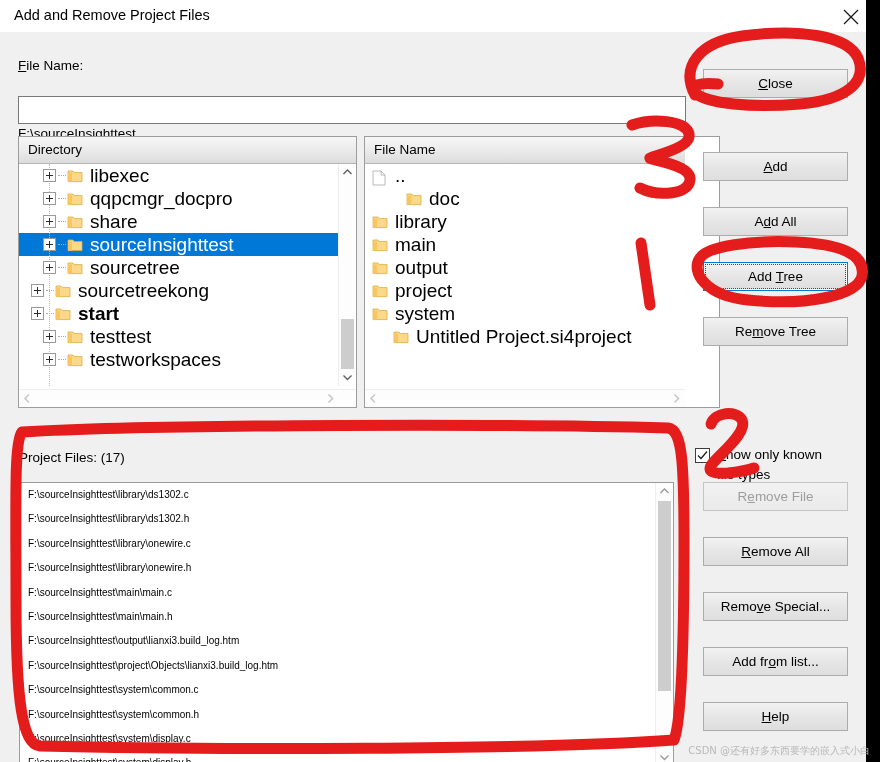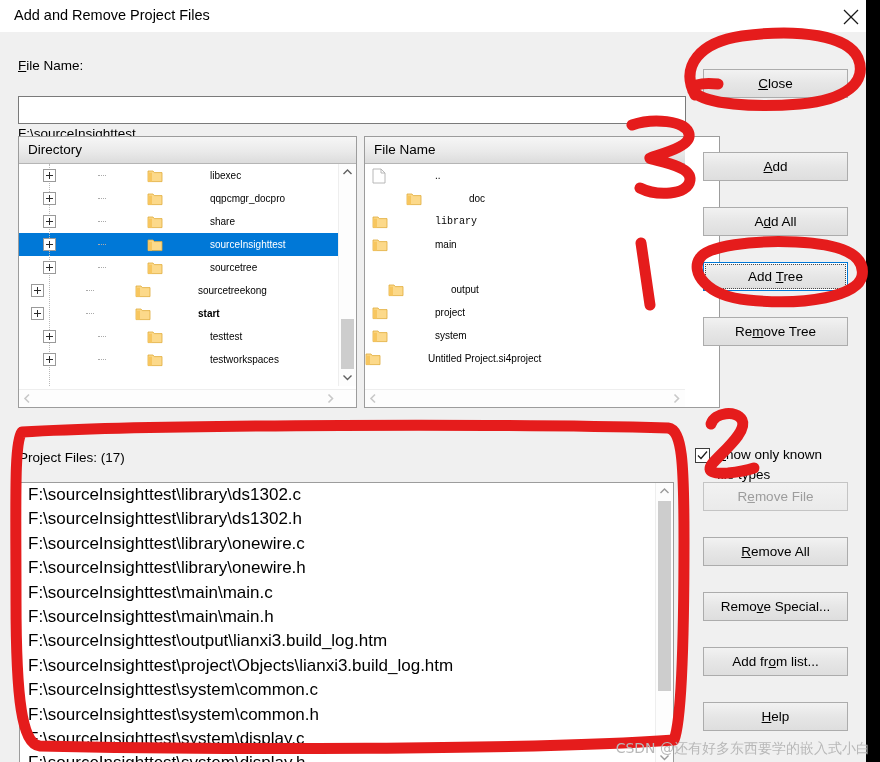--- a/index.html
+++ b/index.html
@@ -101,26 +101,25 @@
   .panel-list {
     position: absolute;
     left: 0;
     overflow: hidden;
     background: #fff;
   }
   .row {
     height: 23px;
     line-height: 23px;
     white-space: nowrap;
-    font-size: 10px;
+    font-size: 19px;
     display: flex;
     align-items: center;
     padding-left: 6px;
     box-sizing: border-box;
-    gap: 40px;
   }
   .row.selected {
     background: #0078d7;
     color: #ffffff;
   }
   
   .plusbox {
     position: relative;
     width: 11px; height: 11px;
     border: 1px solid #9a9a9a;
@@ -254,39 +253,39 @@
     left: 19px; top: 450px;
     width: 655px; height: 285px;
     border: 1px solid #9c9c9c;
     background: #ffffff;
     box-sizing: border-box;
     overflow: hidden;
   }
   .projrow {
     height: 24.4px;
     line-height: 24.4px;
-    font-size: 17px;
+    font-size: 10px;
     white-space: nowrap;
     padding-left: 8px;
     color: #000;
   }
 
   
   .annot {
     position: absolute;
     left: 0; top: 0;
     width: 880px; height: 762px;
     pointer-events: none;
   }
 
   
   .watermark {
     position: absolute;
     right: 10px; bottom: 4px;
-    font-size: 14px;
+    font-size: 10px;
     color: #b8b8b8;
     white-space: nowrap;
     font-family: "DejaVu Sans", sans-serif;
   }
 </style>
 </head>
 <body>
 
 <div id="app">
 
@@ -453,39 +452,39 @@
           </div>
           <div class="row" style="padding-left: 7px; margin-left: 34px;">
             <span class="folder">
               <svg width="16" height="14" viewBox="0 0 16 14">
                 <path d="M1,2 L6,2 L7.3,3.6 L15,3.6 L15,12.6 L1,12.6 Z" fill="#fcd98a" stroke="#e0ab3a" stroke-width="0.8"></path>
                 <rect x="1" y="3.6" width="4" height="9" fill="#f7c65f"></rect>
               </svg>
             </span>
             <span class="rowtext">doc</span>
           </div>
-          <div class="row" style="padding-left: 7px; font-family: Liberation Mono, monospace;">
+          <div class="row" style="padding-left: 7px;">
             <span class="folder">
               <svg width="16" height="14" viewBox="0 0 16 14">
                 <path d="M1,2 L6,2 L7.3,3.6 L15,3.6 L15,12.6 L1,12.6 Z" fill="#fcd98a" stroke="#e0ab3a" stroke-width="0.8"></path>
                 <rect x="1" y="3.6" width="4" height="9" fill="#f7c65f"></rect>
               </svg>
             </span>
             <span class="rowtext">library</span>
           </div>
           <div class="row" style="padding-left: 7px;">
             <span class="folder">
               <svg width="16" height="14" viewBox="0 0 16 14">
                 <path d="M1,2 L6,2 L7.3,3.6 L15,3.6 L15,12.6 L1,12.6 Z" fill="#fcd98a" stroke="#e0ab3a" stroke-width="0.8"></path>
                 <rect x="1" y="3.6" width="4" height="9" fill="#f7c65f"></rect>
               </svg>
             </span>
             <span class="rowtext">main</span>
           </div>
-          <div class="row" style="padding-left: 23px; margin-top: 22px;">
+          <div class="row" style="padding-left: 7px;">
             <span class="folder">
               <svg width="16" height="14" viewBox="0 0 16 14">
                 <path d="M1,2 L6,2 L7.3,3.6 L15,3.6 L15,12.6 L1,12.6 Z" fill="#fcd98a" stroke="#e0ab3a" stroke-width="0.8"></path>
                 <rect x="1" y="3.6" width="4" height="9" fill="#f7c65f"></rect>
               </svg>
             </span>
             <span class="rowtext">output</span>
           </div>
           <div class="row" style="padding-left: 7px;">
             <span class="folder">
@@ -498,21 +497,21 @@
           </div>
           <div class="row" style="padding-left: 7px;">
             <span class="folder">
               <svg width="16" height="14" viewBox="0 0 16 14">
                 <path d="M1,2 L6,2 L7.3,3.6 L15,3.6 L15,12.6 L1,12.6 Z" fill="#fcd98a" stroke="#e0ab3a" stroke-width="0.8"></path>
                 <rect x="1" y="3.6" width="4" height="9" fill="#f7c65f"></rect>
               </svg>
             </span>
             <span class="rowtext">system</span>
           </div>
-          <div class="row" style="padding-left: 0;">
+          <div class="row" style="padding-left: 16px; margin-left: 12px;">
             <span class="folder">
               <svg width="16" height="14" viewBox="0 0 16 14">
                 <path d="M1,2 L6,2 L7.3,3.6 L15,3.6 L15,12.6 L1,12.6 Z" fill="#fcd98a" stroke="#e0ab3a" stroke-width="0.8"></path>
                 <rect x="1" y="3.6" width="4" height="9" fill="#f7c65f"></rect>
               </svg>
             </span>
             <span class="rowtext">Untitled Project.si4project</span>
           </div>
         </div>
       <div class="hscroll" style="left:0; bottom:0; width:320px;">

